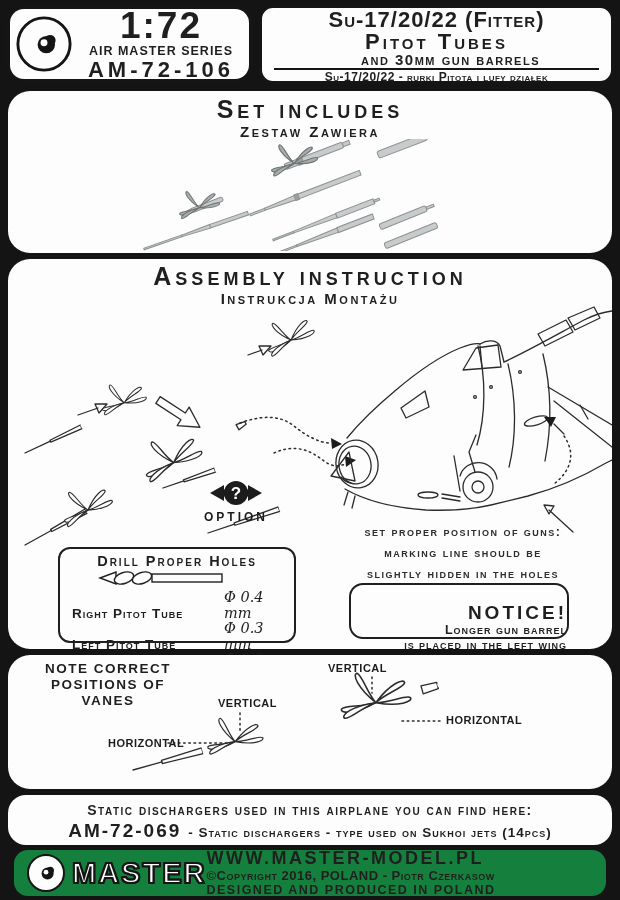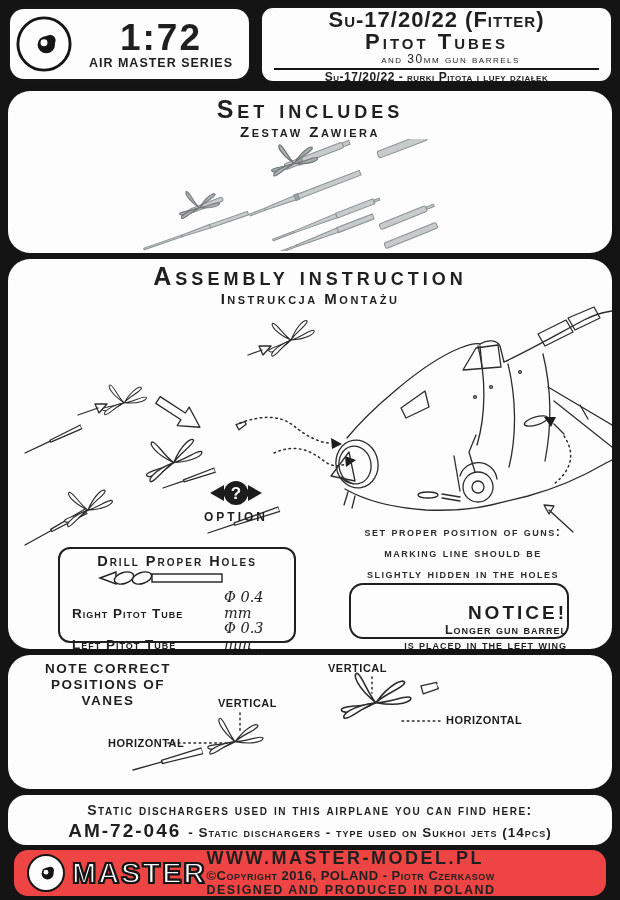--- a/index.html
+++ b/index.html
@@ -14,21 +14,21 @@
                display:flex;align-items:center;}
   .hdr-logo{margin-left:5px;flex:none;}
   .hdr-txt{flex:1;text-align:center;line-height:1;}
   .scale{font-size:37px;font-weight:800;letter-spacing:2px;}
   .series{font-size:12.5px;font-weight:700;letter-spacing:1px;margin-top:1px;}
   .code{font-size:22px;font-weight:800;letter-spacing:4px;margin-top:1px;}
   .hdr-right{position:absolute;left:259px;top:5px;width:349px;height:72px;background:#fdfdfd;
              border:3px solid #151515;border-radius:14px;text-align:center;padding-top:1px;}
   .pt1{font-size:22px;font-weight:800;letter-spacing:1px;line-height:22px;}
   .pt2{font-size:22px;font-weight:800;letter-spacing:3px;line-height:22px;}
-  .pt3{font-size:12px;font-weight:400;letter-spacing:1.5px;line-height:13px;margin-left:28px;}
+  .pt3{font-size:15px;font-weight:700;letter-spacing:1.5px;line-height:13px;margin-left:28px;}
   .pdiv{height:2px;background:#151515;margin:2px 12px 1px 12px;}
   .psub{font-size:12px;font-weight:700;letter-spacing:.5px;line-height:12px;}
   
   .sec-title{font-size:25px;font-weight:800;letter-spacing:4px;line-height:27px;}
   .sec-sub{font-size:15px;font-weight:700;letter-spacing:2.5px;line-height:17px;}
   
   .guns-note{position:absolute;left:327px;top:263px;width:256px;text-align:center;
              font-size:12.5px;font-weight:700;letter-spacing:1.5px;line-height:21px;color:#2c2c2c;}
   .drill-box{position:absolute;left:50px;top:288px;width:238px;height:96px;border:2.5px solid #1f1f1f;
              border-radius:12px;box-sizing:border-box;padding-top:4px;}
@@ -45,21 +45,21 @@
   
   .vanes-title{position:absolute;left:20px;top:6px;width:160px;text-align:center;
                font-size:13.5px;font-weight:800;letter-spacing:1.5px;line-height:16px;}
   .vlabel{position:absolute;font-size:11px;font-weight:800;letter-spacing:.5px;color:#1c1c1c;}
   
   .static-l1{margin-top:7px;text-align:center;font-size:14px;font-weight:700;letter-spacing:1.5px;}
   .static-l2{margin-top:2px;display:flex;justify-content:center;align-items:baseline;gap:7px;}
   .static-code{font-size:19px;font-weight:800;letter-spacing:2px;}
   .static-rest{font-size:13.5px;font-weight:700;letter-spacing:1px;}
   
-  .footer-box{position:absolute;left:14px;top:850px;width:592px;height:46px;background:#ef4444;
+  .footer-box{position:absolute;left:14px;top:850px;width:592px;height:46px;background:#15803d;
               border-radius:14px;display:flex;align-items:center;}
   .brand-word{margin-left:6px;font-size:29px;font-weight:800;letter-spacing:2px;color:#fff;
               -webkit-text-stroke:2px #151515;
               text-shadow:-1px -1px 0 #151515,1px -1px 0 #151515,-1px 1px 0 #151515,1px 1px 0 #151515;}
   .foot-col{flex:1;text-align:left;line-height:1.05;}
   .website{font-size:18px;font-weight:800;letter-spacing:2.5px;}
   .copyright{font-size:13px;font-weight:700;letter-spacing:.5px;margin-top:1px;}
   .origin{font-size:12.5px;font-weight:700;letter-spacing:1.5px;margin-top:1px;}
   
   svg .line path,svg .line ellipse,svg .line circle,svg .line polygon{fill:none;stroke:#2b2b2b;stroke-width:1.3;stroke-linecap:round;stroke-linejoin:round;}
@@ -94,20 +94,21 @@
   </svg>
 
   <div class="hdr-left">
     <div class="hdr-left-in">
       <svg class="hdr-logo" width="58" height="58" viewBox="0 0 100 100">
           <use href="#mlogo"></use>
         </svg>
       <div class="hdr-txt">
         <div class="scale">1:72</div>
         <div class="series">AIR MASTER SERIES</div>
+        <div class="code">AM-72-106</div>
       </div>
     </div>
   </div>
   <div class="hdr-right">
     <div class="pt1 sc">Su-17/20/22 (Fitter)</div>
     <div class="pt2 sc">Pitot Tubes</div>
     <div class="pt3 sc">and 30mm gun barrels</div>
     <div class="pdiv"></div>
     <div class="psub sc">Su-17/20/22 - rurki Pitota i lufy działek</div>
   </div>
@@ -378,21 +379,21 @@
     </div>
     <div class="vlabel" style="left:210px;top:42px;">VERTICAL</div>
     <div class="vlabel" style="left:320px;top:7px;">VERTICAL</div>
     <div class="vlabel" style="left:100px;top:82px;">HORIZONTAL</div>
     <div class="vlabel" style="left:438px;top:59px;">HORIZONTAL</div>
   </section>
 
   <section class="panel" style="top:795px;height:50px;border-radius:18px;">
     <div class="static-l1 sc">Static dischargers used in this airplane you can find here:</div>
     <div class="static-l2">
-      <span class="static-code">AM-72-046</span>
+      <span class="static-code">AM-72-069</span>
       <span class="static-rest sc">- Static dischargers - type used on Sukhoi jets (14pcs)</span>
     </div>
   </section>
 
   <div class="footer-box">
     <svg style="margin-left:12px;flex:none;" width="40" height="40" viewBox="0 0 100 100">
         <use href="#mlogo"></use>
       </svg>
     <div class="brand-word">MASTER</div>
     <div class="foot-col">

